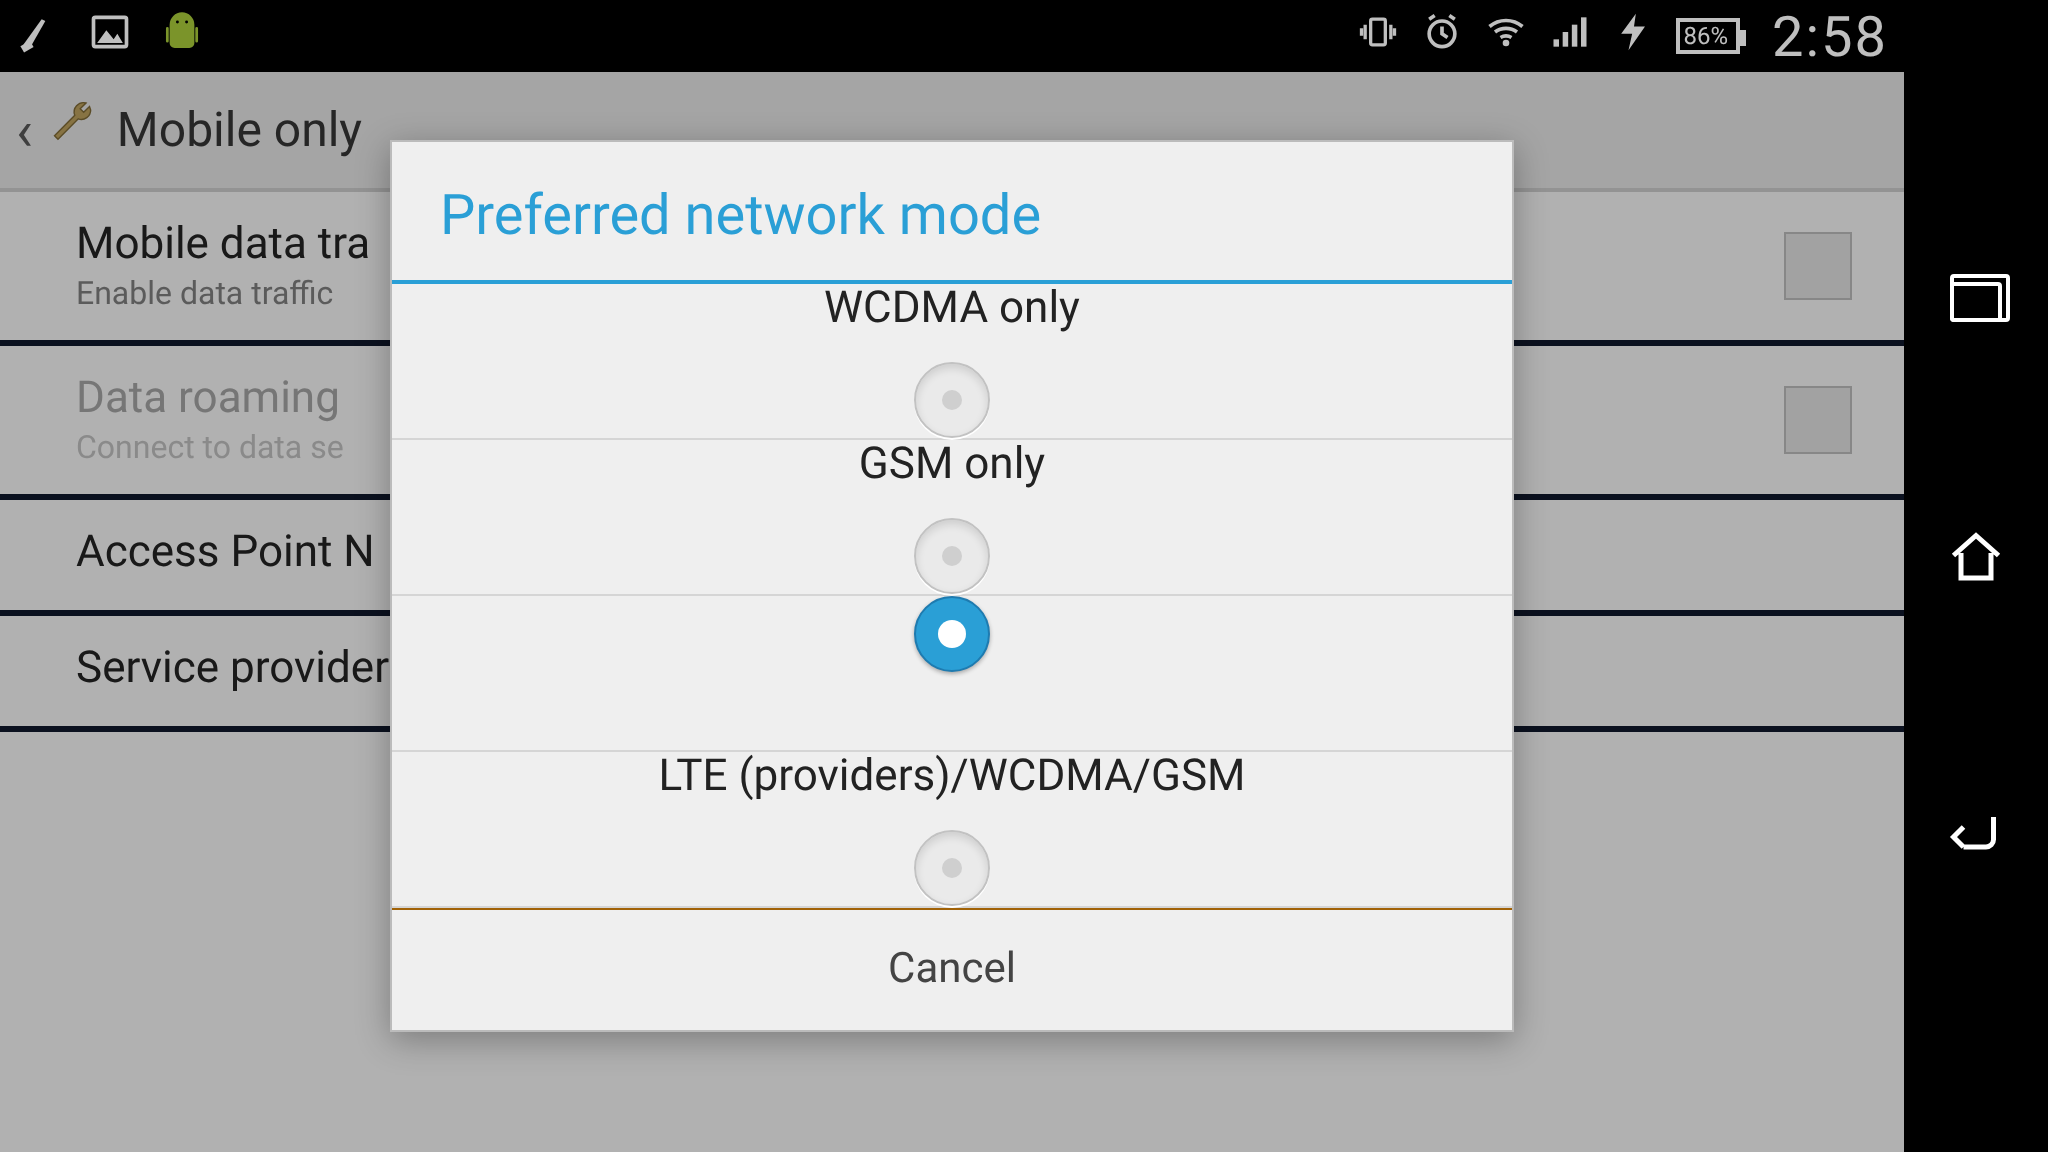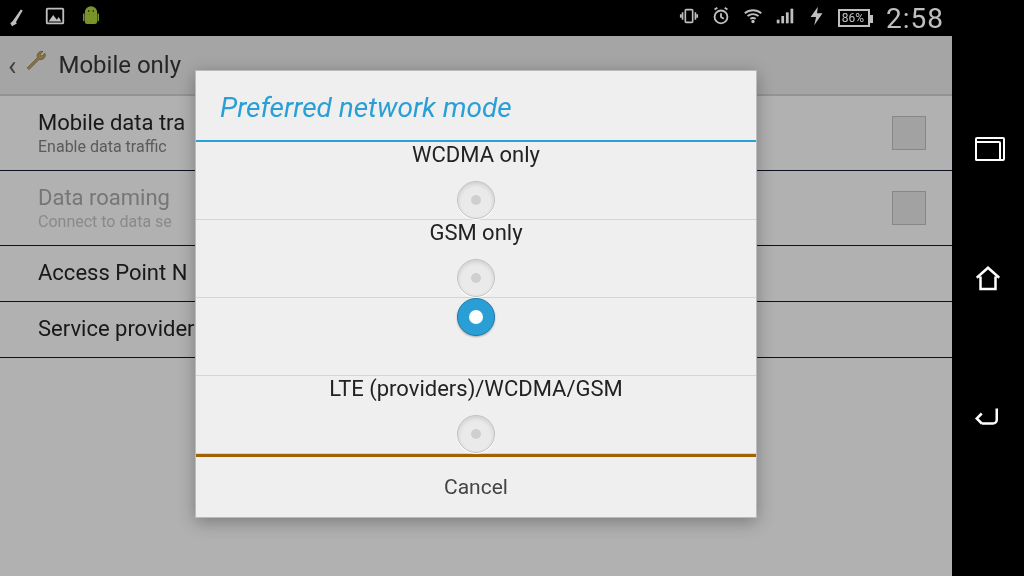--- a/index.html
+++ b/index.html
@@ -43,57 +43,57 @@
     border-bottom: 2px solid #c4c4c4; color: #333; font-size: 24px;
   }
   .app-bar .back-chev { font-size: 28px; color: #555; margin-right: 4px; }
   .app-bar .tool-icon { margin: 0 8px 0 2px; }
 
   
   .settings-list {
     position: absolute; top: 96px; left: 0; right: 0; bottom: 0;
     background: #ececec; padding: 0;
   }
-  .settings-item { padding: 14px 26px 14px 38px; border-bottom: 1px solid #0f172a; display: flex; align-items: center; }
+  .settings-item { padding: 14px 26px 14px 38px; border-bottom: 3px solid #0f172a; display: flex; align-items: center; }
   .settings-item .texts { flex: 1; }
   .settings-item .title { font-size: 22px; color: #222; margin-bottom: 2px; }
   .settings-item .sub { font-size: 16px; color: #7a7a7a; }
   .settings-item.dim .title { color: #9e9e9e; }
   .settings-item.dim .sub { color: #b8b8b8; }
   .settings-item .chk { width: 34px; height: 34px; border: 1px solid #b5b5b5; background: #d9d9d9; }
 
   
   .dim-overlay {
     position: absolute; inset: 0; background: rgba(0,0,0,0.25);
   }
 
   
   .dialog {
     position: absolute; left: 195px; top: 70px; width: 562px;
     background: #efefef; border: 1px solid #bbb; box-shadow: 0 4px 16px rgba(0,0,0,0.3);
   }
   .dialog-title {
-    padding: 20px 24px 16px; font-size: 28px; color: #2a9fd6; border-bottom: 2px solid #2a9fd6; font-style: italic;
+    padding: 20px 24px 16px; font-size: 28px; color: #2a9fd6; border-bottom: 2px solid #2a9fd6;
   }
   .dialog-list {}
   .dialog-item {
     display: flex; align-items: center; padding: 0 22px; height: 78px;
     border-bottom: 1px solid #d5d5d5; font-size: 22px; color: #222; flex-direction: column;
   }
   .dialog-item .lbl { flex: 1; }
   .radio {
     width: 38px; height: 38px; border-radius: 50%; border: 1px solid #c2c2c2;
     background: #eaeaea; display: inline-flex; align-items: center; justify-content: center;
     box-shadow: inset 0 2px 4px rgba(0,0,0,0.12), 0 1px 0 #fff;
   }
   .radio .dot { width: 10px; height: 10px; border-radius: 50%; background: #cfcfcf; }
   .radio.checked { background: #2a9fd6; border-color: #1e7bb0; box-shadow: 0 1px 2px rgba(0,0,0,0.3); }
   .radio.checked .dot { background: #fff; width: 14px; height: 14px; }
   .dialog-cancel {
-    text-align: center; font-size: 21px; color: #444; padding: 18px 0; border-top: 3px solid #a16207;
+    text-align: center; font-size: 21px; color: #444; padding: 18px 0; border-top: 1px solid #a16207;
   }
 
   
   .android-ico { display: inline-block; }
 
   .signal { display: inline-block; }
 </style>
 </head>
 <body>
 

